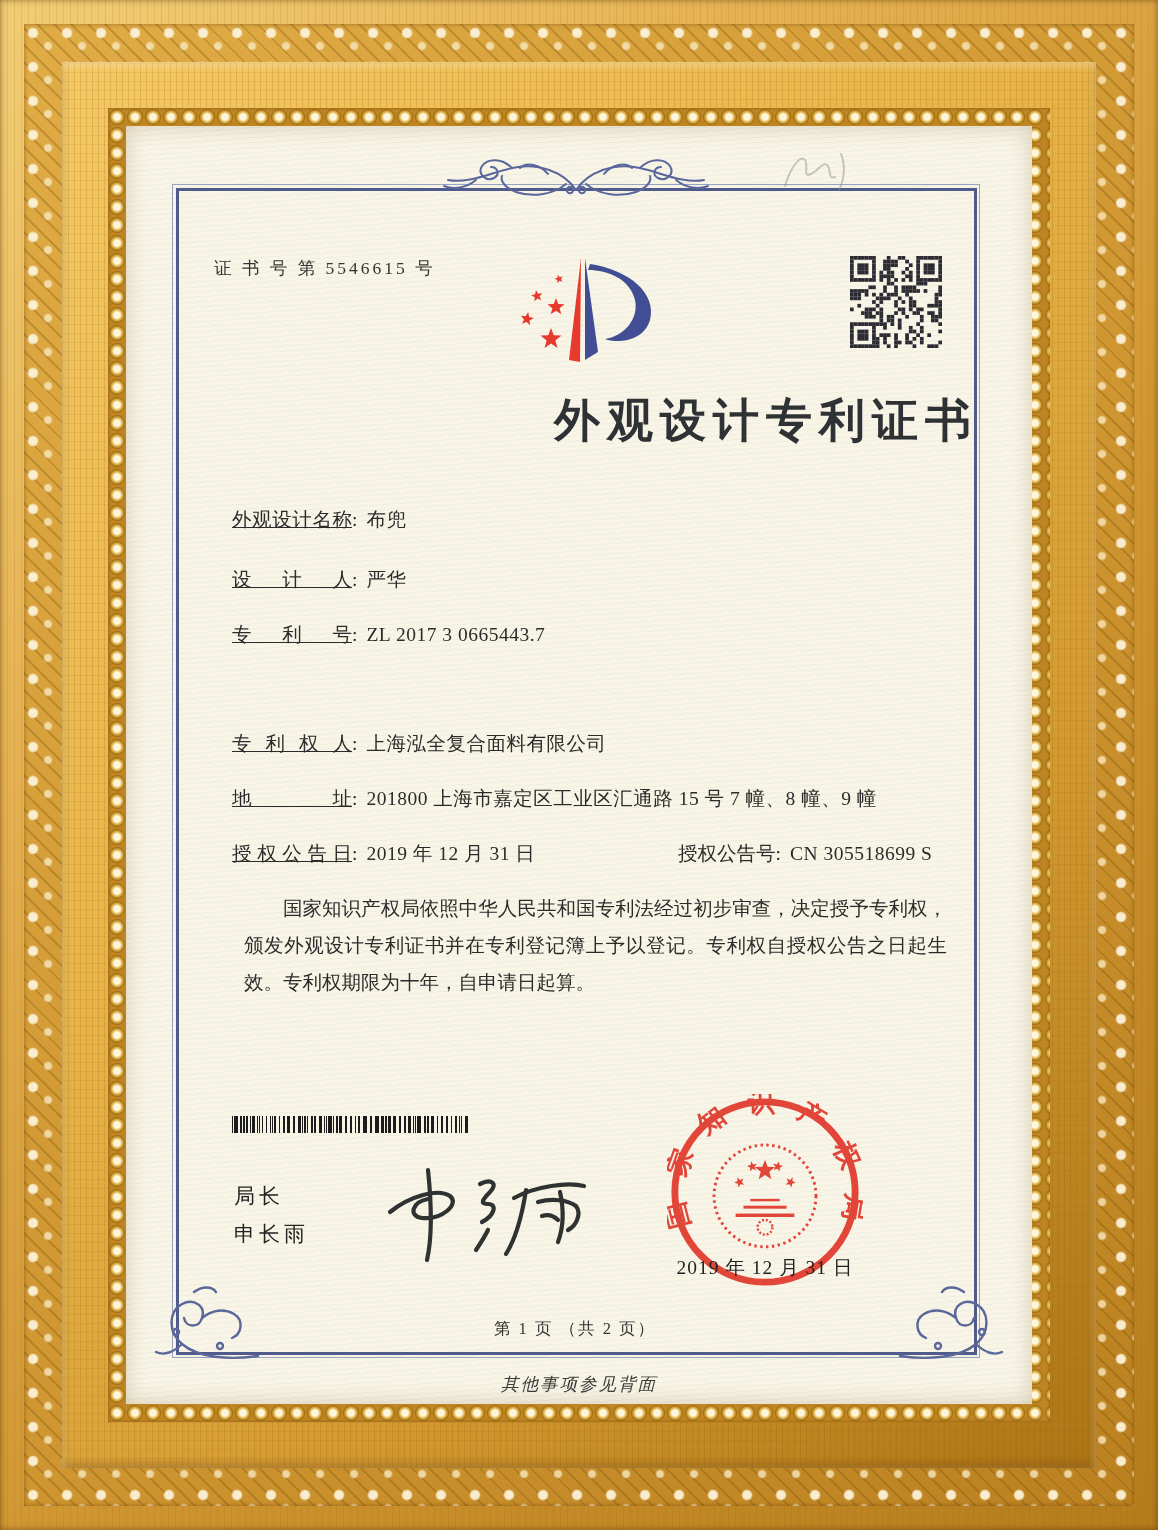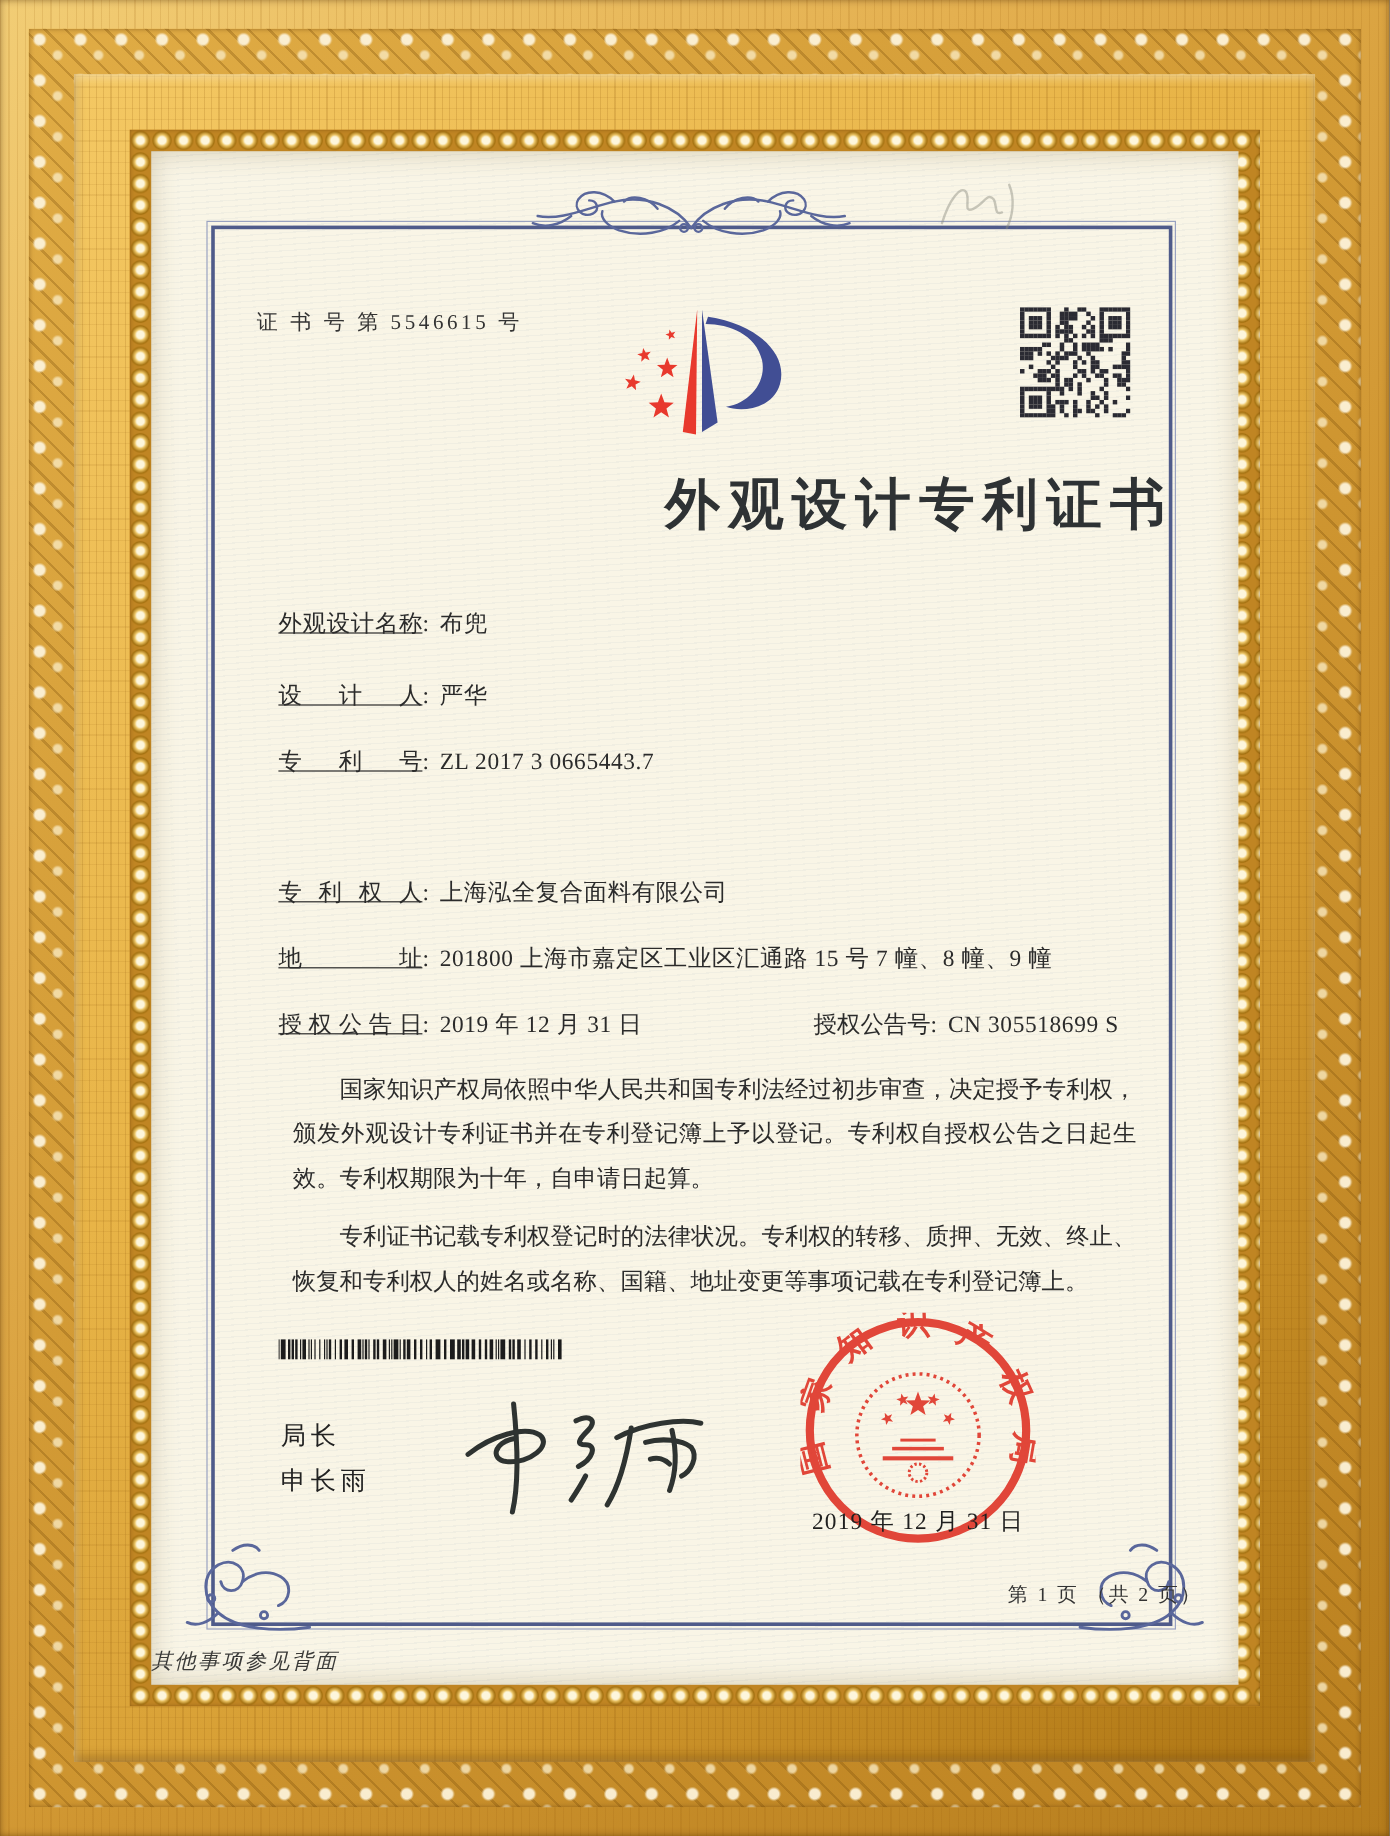--- a/index.html
+++ b/index.html
@@ -51,23 +51,23 @@
   .col2{position:absolute;left:424px;top:0;white-space:nowrap;margin-left:22px;}
   .body-text{position:absolute;left:106px;top:752px;width:727px;font-size:19.5px;
     line-height:37px;text-align:justify;color:#2b2b2b;}
   .body-text p{margin:12px;text-indent:2em;}
   .barcode{position:absolute;left:106px;top:990px;width:236px;height:17px;}
   .director{position:absolute;left:108px;font-size:21px;letter-spacing:4px;color:#222;}
   .sig{position:absolute;left:250px;top:1028px;width:215px;height:110px;}
   .seal{position:absolute;left:541px;top:968px;width:196px;height:196px;opacity:.92;}
   .seal-date{position:absolute;left:531px;top:1128px;width:216px;text-align:center;
     font-size:19.5px;letter-spacing:1px;color:#1f1f1f;}
-  .page-info{position:absolute;left:46px;top:1192px;width:806px;text-align:right;
-    font-size:16.5px;letter-spacing:2px;color:#333;padding-left:24px;}
-  .back-note{position:absolute;left:0;top:1246px;width:906px;
+  .page-info{position:absolute;left:46px;top:1192px;width:806px;text-align:center;
+    font-size:16.5px;letter-spacing:2px;color:#333;}
+  .back-note{position:absolute;left:0;top:1246px;width:906px;text-align:center;
     font-size:17.5px;letter-spacing:2px;color:#3a3a38;font-style:italic;}
   .pencil{position:absolute;left:655px;top:16px;width:72px;height:58px;opacity:.45;}
 </style>
 </head>
 <body>
 
 <div class="scene">
   <div class="band band-outer"></div>
   <div class="band band-ornate"></div>
   <div class="band band-slope"></div>
@@ -437,21 +437,20 @@
     </div>
     <div class="field-row" style="top:714px">
       <span class="f-label">授权公告日</span><span class="f-colon">:</span><span class="f-value">2019 年 12 月 31 日</span>
       <span class="col2">
         <span>授权公告号</span><span class="f-colon">:</span><span class="f-value">CN 305518699 S</span>
       </span>
     </div>
 
     <div class="body-text">
       <p>国家知识产权局依照中华人民共和国专利法经过初步审查，决定授予专利权，颁发外观设计专利证书并在专利登记簿上予以登记。专利权自授权公告之日起生效。专利权期限为十年，自申请日起算。</p>
-      <p>专利证书记载专利权登记时的法律状况。专利权的转移、质押、无效、终止、恢复和专利权人的姓名或名称、国籍、地址变更等事项记载在专利登记簿上。</p>
     </div>
 
     <svg class="barcode" viewBox="0 0 236 17" preserveAspectRatio="none">
         <rect x="0" y="0" width="1" height="17" fill="#1c1c1c"></rect>
         <rect x="2" y="0" width="4" height="17" fill="#1c1c1c"></rect>
         <rect x="8" y="0" width="2" height="17" fill="#1c1c1c"></rect>
         <rect x="11" y="0" width="2" height="17" fill="#1c1c1c"></rect>
         <rect x="14" y="0" width="2" height="17" fill="#1c1c1c"></rect>
         <rect x="18" y="0" width="1" height="17" fill="#1c1c1c"></rect>
         <rect x="20" y="0" width="3" height="17" fill="#1c1c1c"></rect>

